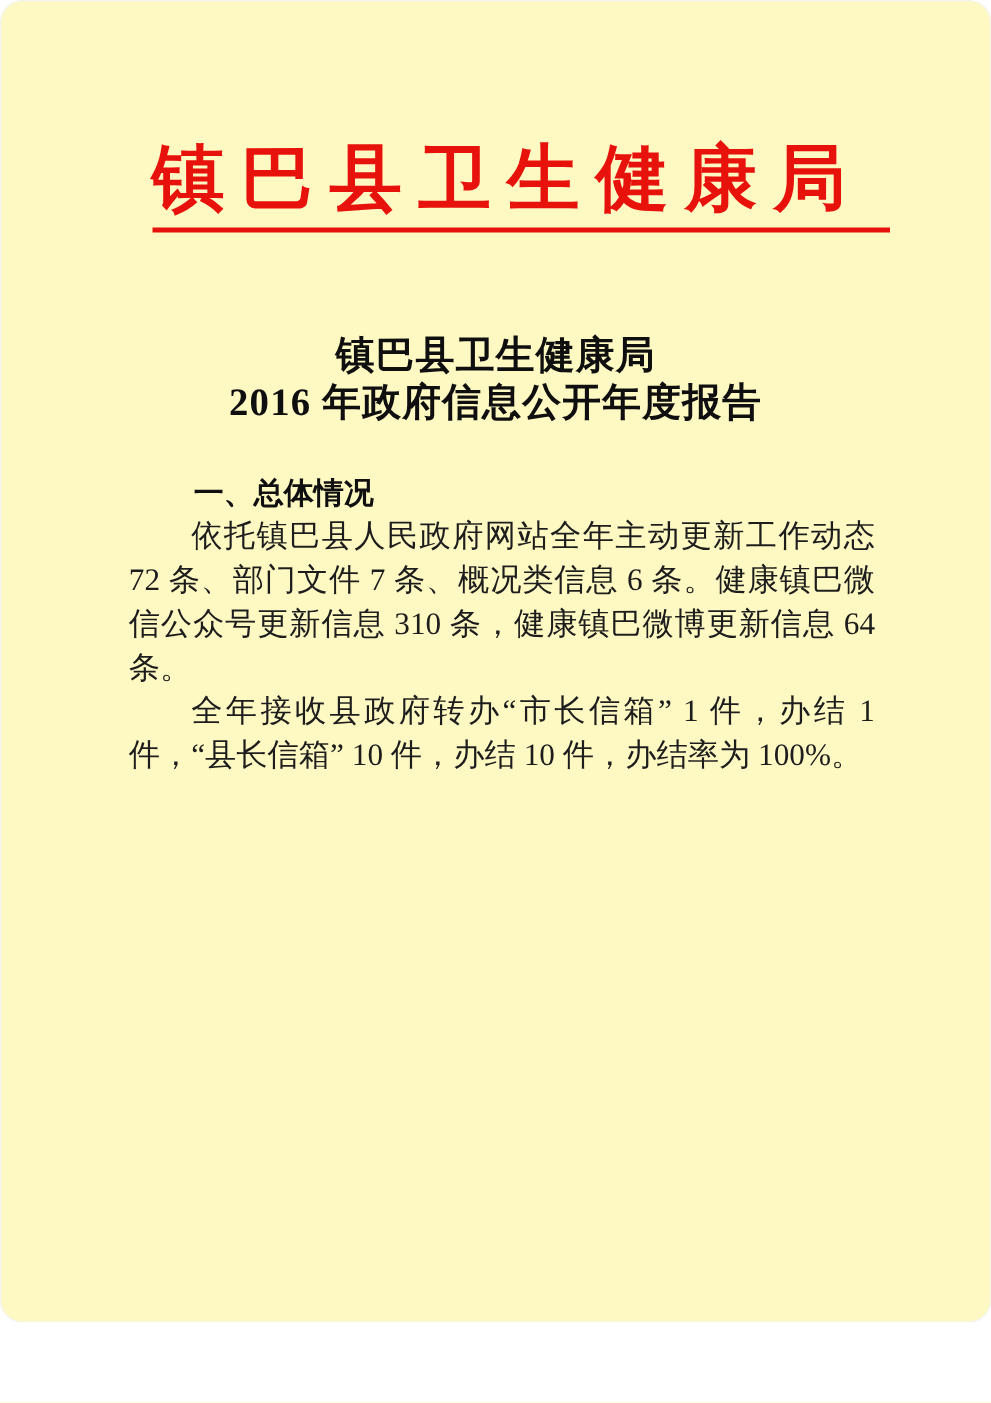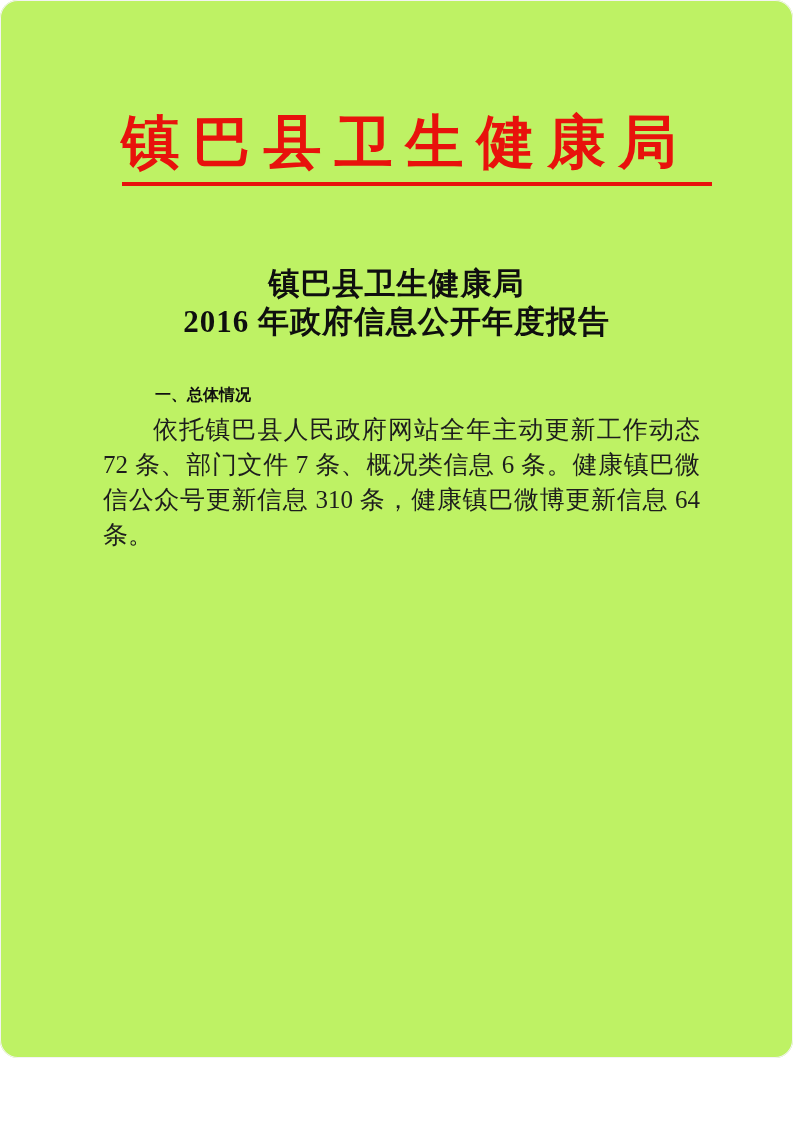--- a/index.html
+++ b/index.html
@@ -4,21 +4,21 @@
 <style>
   html, body {
     margin: 0;
     padding: 0;
     background: #ffffff;
   }
   .page {
     position: relative;
     width: 793px;
     height: 1058px;
-    background: #bef264;
+    background: #fef9c3;
     overflow: hidden;
     border-radius: 18px;
     box-shadow: inset 0 0 0 1px #f3f3f3;
     font-family: "Liberation Serif", "DejaVu Serif", serif;
   }
   
   .letterhead {
     position: absolute;
     top: 104px;
     left: 0;
@@ -66,21 +66,21 @@
     color: #1d1d1d;
     font-size: 25px;
     line-height: 35px;
     text-align: justify;
     text-align-last: left;
   }
   .section-heading {
     font-family: "Liberation Sans", "DejaVu Sans", sans-serif;
     font-weight: bold;
     color: #101010;
-    font-size: 16px;
+    font-size: 24px;
     line-height: 35px;
     text-indent: 52px;
     margin: 0;
   }
   .para {
     margin: 0;
     text-indent: 50px;
   }
 </style>
 </head>
@@ -95,15 +95,16 @@
   <div class="letterhead-rule"></div>
 
   <div class="doc-title">
     <div>镇巴县卫生健康局</div>
     <div>2016 年政府信息公开年度报告</div>
   </div>
 
   <div class="content">
     <h2 class="section-heading">一、总体情况</h2>
     <p class="para">依托镇巴县人民政府网站全年主动更新工作动态 72 条、部门文件 7 条、概况类信息 6 条。健康镇巴微信公众号更新信息 310 条，健康镇巴微博更新信息 64 条。</p>
+    <p class="para">全年接收县政府转办“市长信箱” 1 件，办结 1 件，“县长信箱” 10 件，办结 10 件，办结率为 100%。</p>
   </div>
 
 </div>
 
 </body></html>

